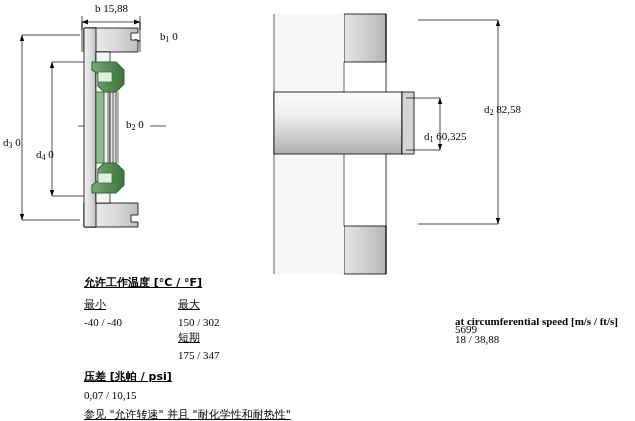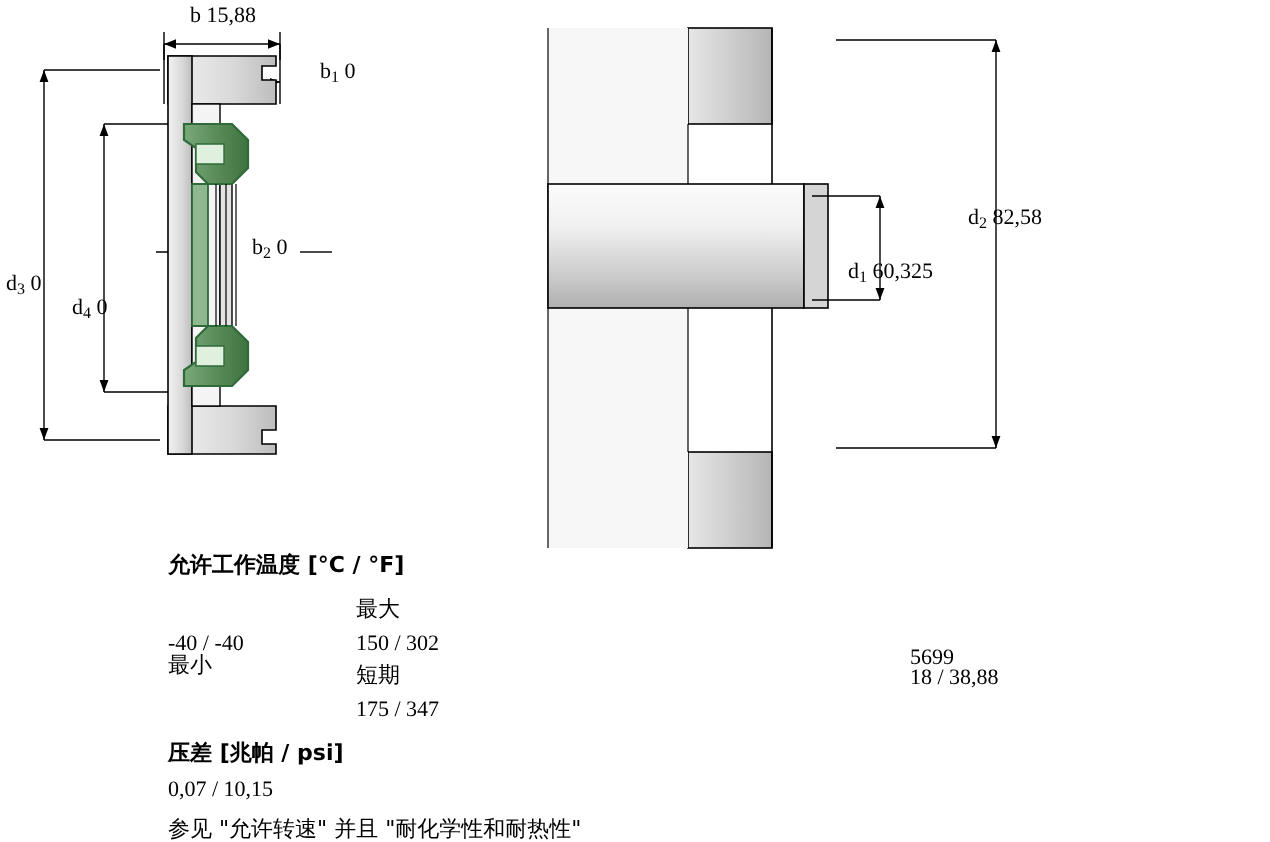--- a/index.html
+++ b/index.html
@@ -34,20 +34,21 @@
     font-size: 11px;
     color: #000;
     line-height: 12px;
   }
   .bold {
     font-weight: bold;
   }
   .cjk {
     font-family: "DejaVu Sans", sans-serif;
     font-size: 11px;
+    text-decoration: underline;
   }
   .sub {
     font-size: 8px;
     vertical-align: -2px;
   }
 </style>
 </head>
 <body>
 
 <div id="root">
@@ -194,30 +195,31 @@
   <div class="txt" style="left:36px; top:148px;"><span>d</span><span class="sub">4</span> <span>0</span></div>
 
   <div class="txt" style="left:126px; top:118px;"><span>b</span><span class="sub">2</span> <span>0</span></div>
 
   <div class="txt" style="left:484px; top:103px;"><span>d</span><span class="sub">2</span> <span>82,58</span></div>
 
   <div class="txt" style="left:424px; top:130px;"><span>d</span><span class="sub">1</span> <span>60,325</span></div>
 
   <div class="txt cjk bold" style="left:84px; top:277px;">允许工作温度 [°C / °F]</div>
 
-  <div class="txt cjk" style="left:84px; top:299px;margin-top:28px;">最小</div>
+  <div class="txt cjk" style="left:84px; top:299px;">最小</div>
   <div class="txt cjk" style="left:178px; top:299px;">最大</div>
 
   <div class="txt" style="left:84px; top:316px;">-40  /  -40</div>
   <div class="txt" style="left:178px; top:316px;">150  /  302</div>
 
   <div class="txt cjk" style="left:178px; top:332px;">短期</div>
   <div class="txt" style="left:178px; top:349px;">175  /  347</div>
 
   <div class="txt cjk bold" style="left:84px; top:371px;">压差 [兆帕 / psi]</div>
   <div class="txt" style="left:84px; top:389px;">0,07  /  10,15</div>
 
   <div class="txt cjk" style="left:84px; top:409px;">参见 "允许转速" 并且 "耐化学性和耐热性"</div>
 
   <div class="txt" style="left:455px; top:295px;margin-top:28px;">5699</div>
+  <div class="txt bold" style="left:455px; top:315px;">at circumferential speed [m/s / ft/s]</div>
   <div class="txt" style="left:455px; top:333px;">18  /   38,88</div>
 
 </div>
 
 </body></html>

